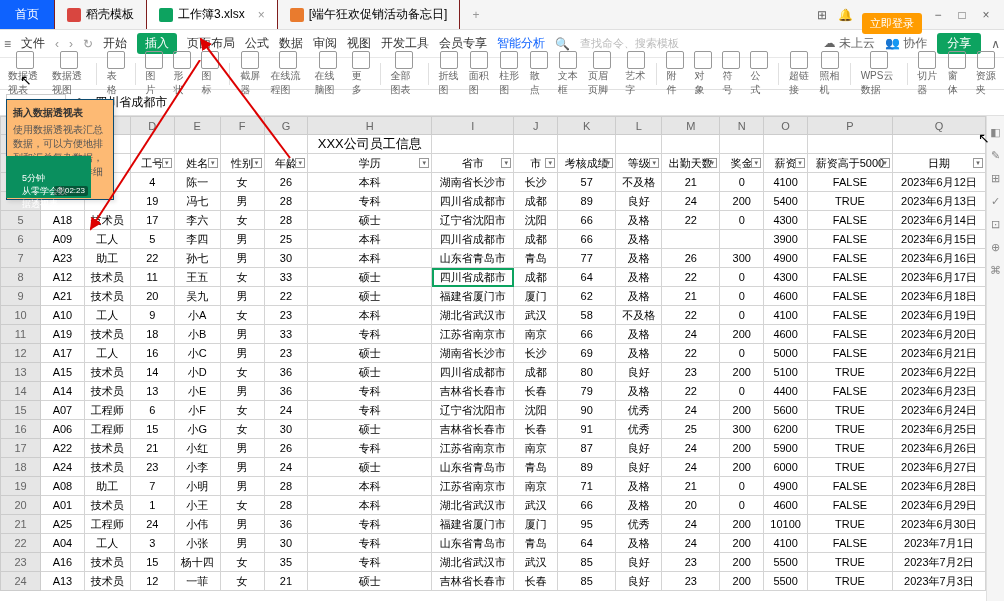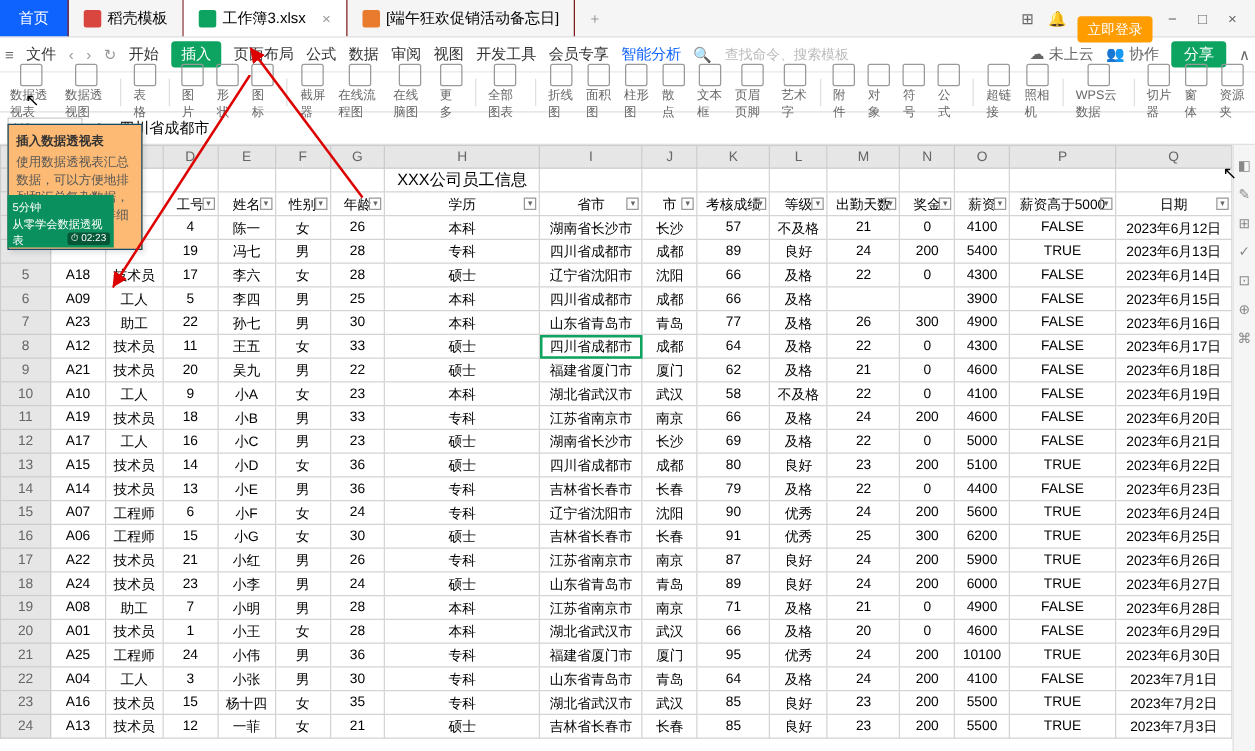--- a/index.html
+++ b/index.html
@@ -30,21 +30,21 @@
 .ribbon { height: 32px; display: flex; align-items: center; padding: 0 6px; border-bottom: 1px solid #e0e0e0; gap: 6px; }
 .ribbon-item { display: flex; flex-direction: column; align-items: center; font-size: 10px; color: #666; cursor: pointer; padding: 0 2px; }
 .ribbon-icon { width: 18px; height: 18px; border: 1px solid #999; border-radius: 2px; }
 .ribbon-sep { width: 1px; height: 22px; background: #e0e0e0; margin: 0 2px; }
 
 
 .tooltip { position: absolute; left: 6px; top: 88px; width: 108px; background: #fdba74; border: 1px solid #0c4a6e; padding: 6px; font-size: 10px; color: #555; z-index: 10; box-shadow: 2px 2px 4px rgba(0,0,0,.1); margin-top: 11px; }
 .tooltip-title { font-weight: bold; color: #333; margin-bottom: 3px; }
 
 
-.promo { position: absolute; left: 6px; top: 156px; width: 85px; height: 42px; background: #0a8f5e; color: white; font-size: 9px; padding: 4px; z-index: 10; }
+.promo { position: absolute; left: 6px; top: 156px; width: 85px; height: 42px; background: #0a8f5e; color: white; font-size: 9px; padding: 16px; z-index: 10; }
 .promo .time { position: absolute; right: 3px; bottom: 2px; background: rgba(0,0,0,.4); padding: 0 3px; border-radius: 2px; font-size: 8px; text-align: right; }
 
 
 .formula-bar { height: 26px; display: flex; align-items: center; border-bottom: 1px solid #e0e0e0; padding: 0 6px; gap: 10px; }
 .cell-ref { width: 60px; border: 1px solid #ccc; padding: 2px 4px; font-size: 11px; }
 
 
 .grid-wrap { position: absolute; top: 116px; left: 0; right: 18px; bottom: 0; overflow: hidden; }
 table { border-collapse: collapse; width: 100%; font-size: 11px; }
 th.colh { background: #e6e6e6; border: 1px solid #ccc; font-weight: normal; color: #666; height: 18px; min-width: 40px; }

